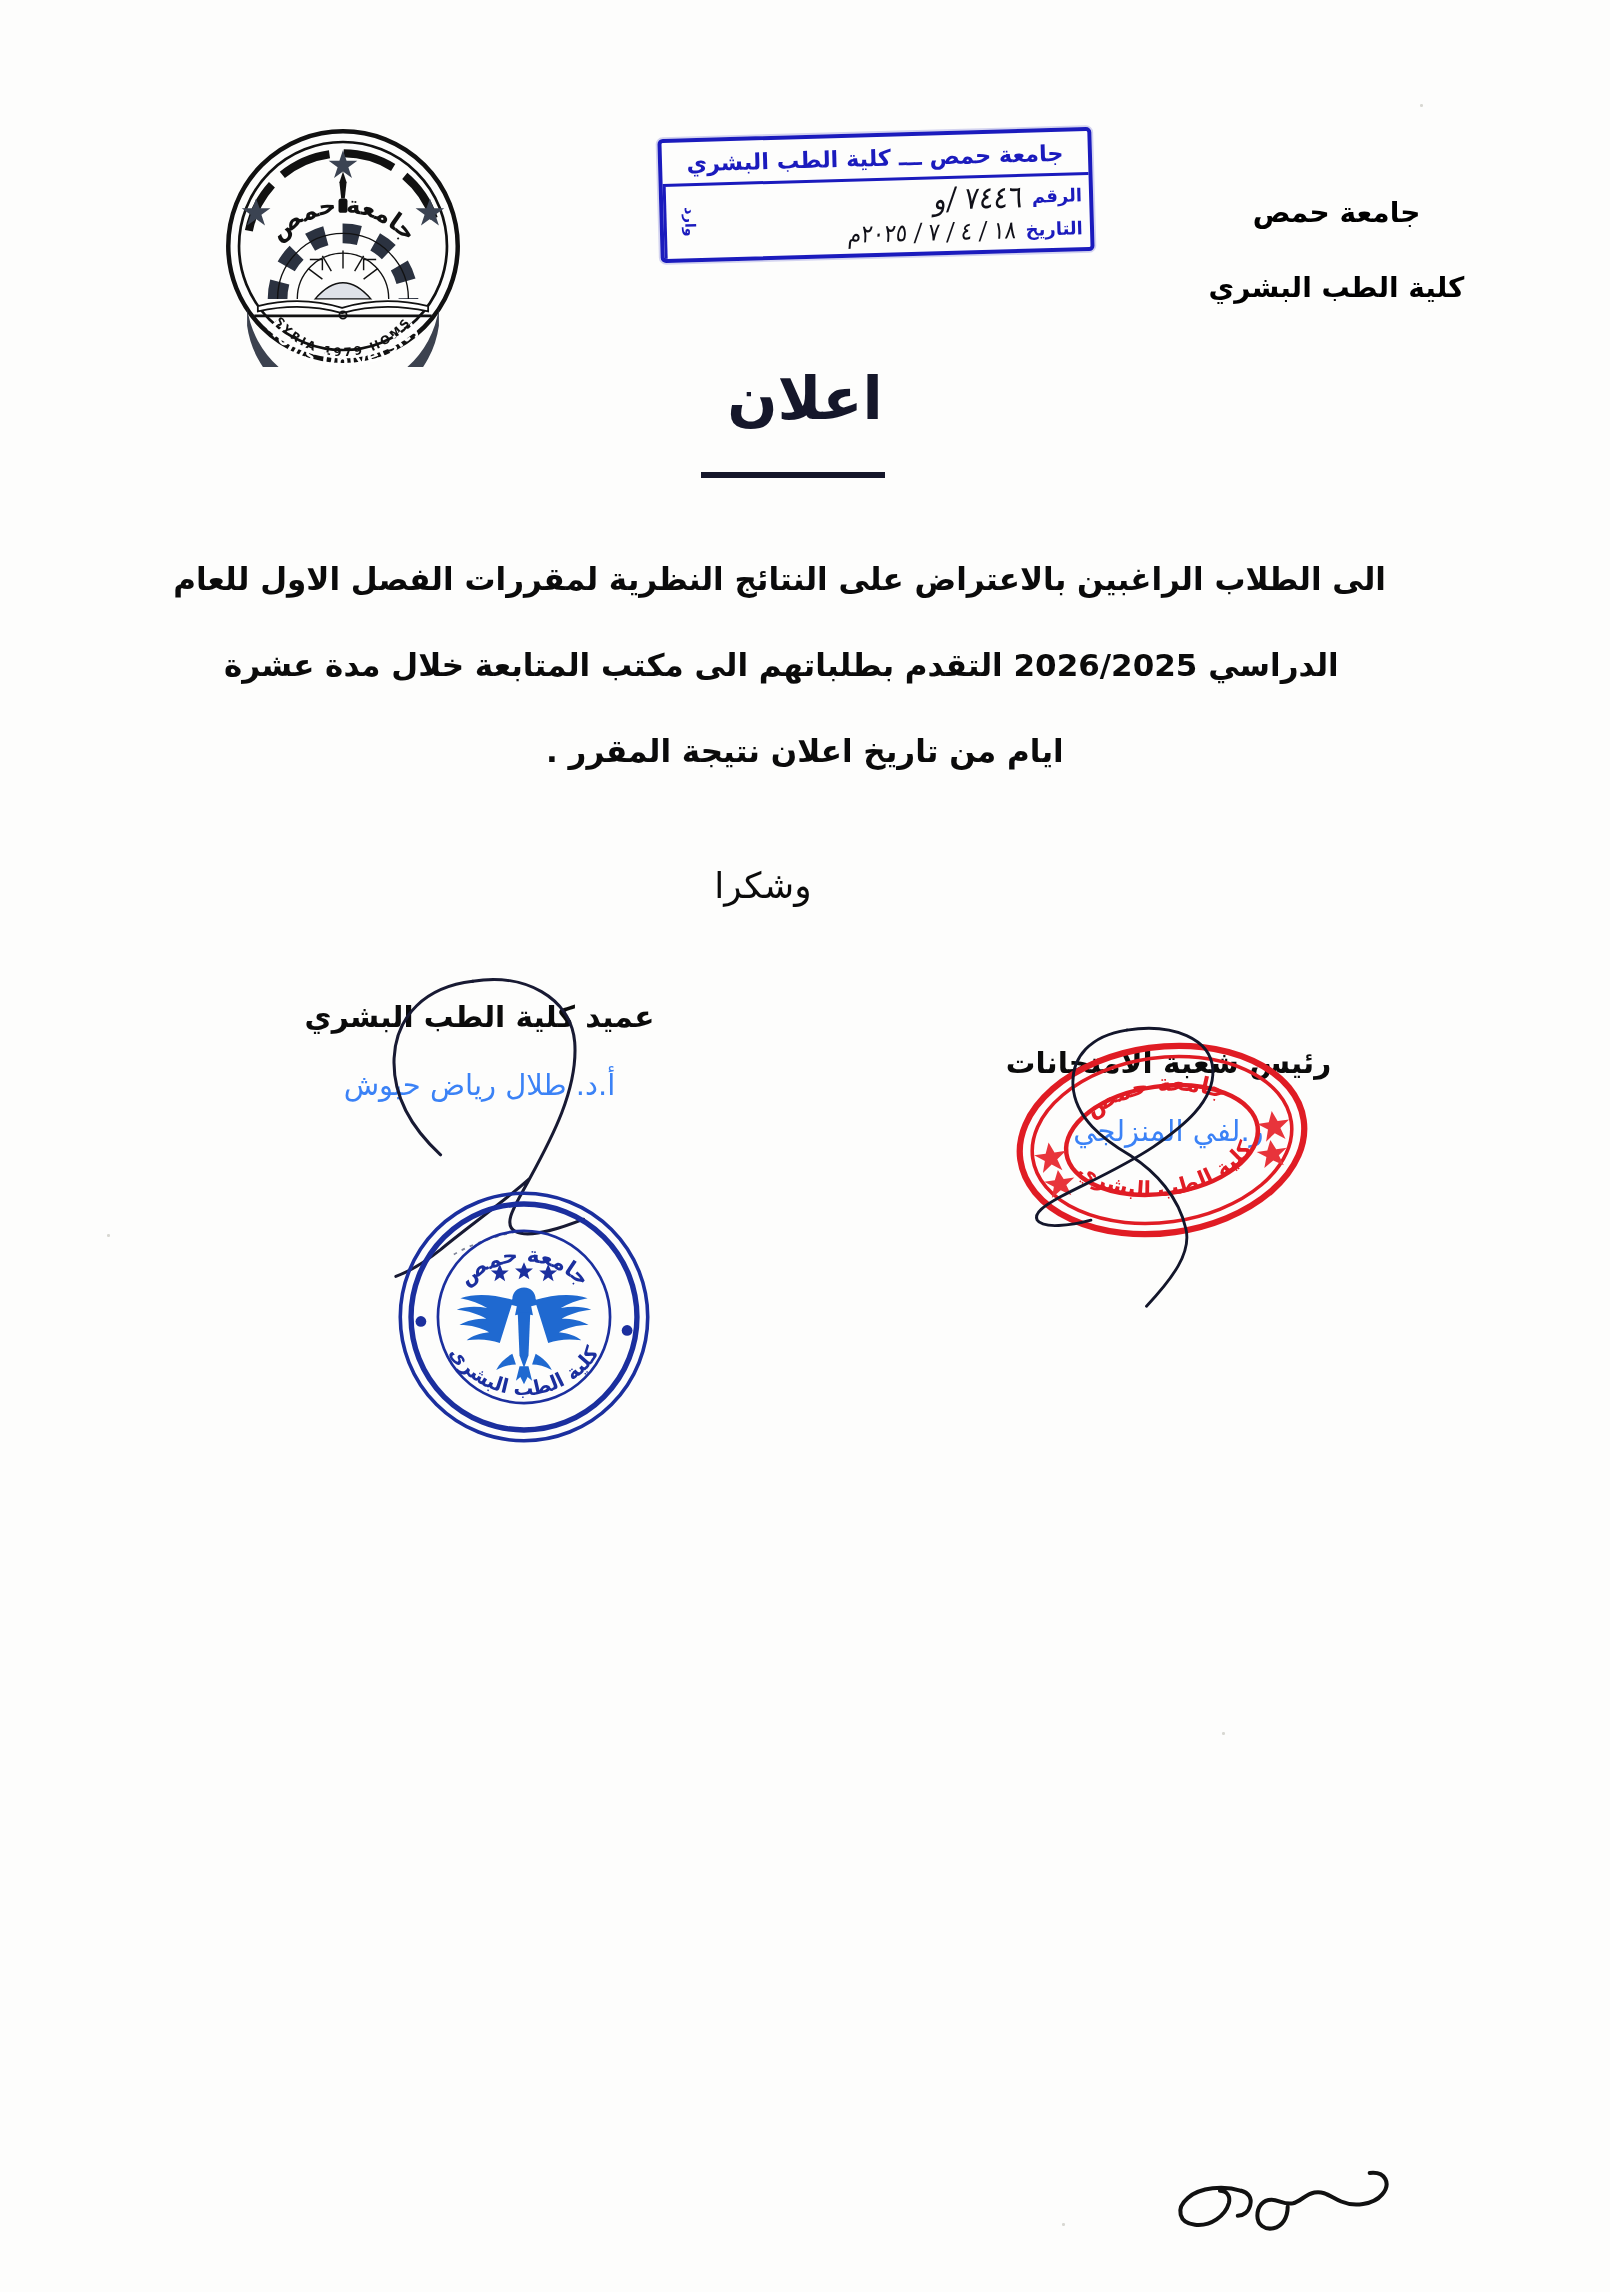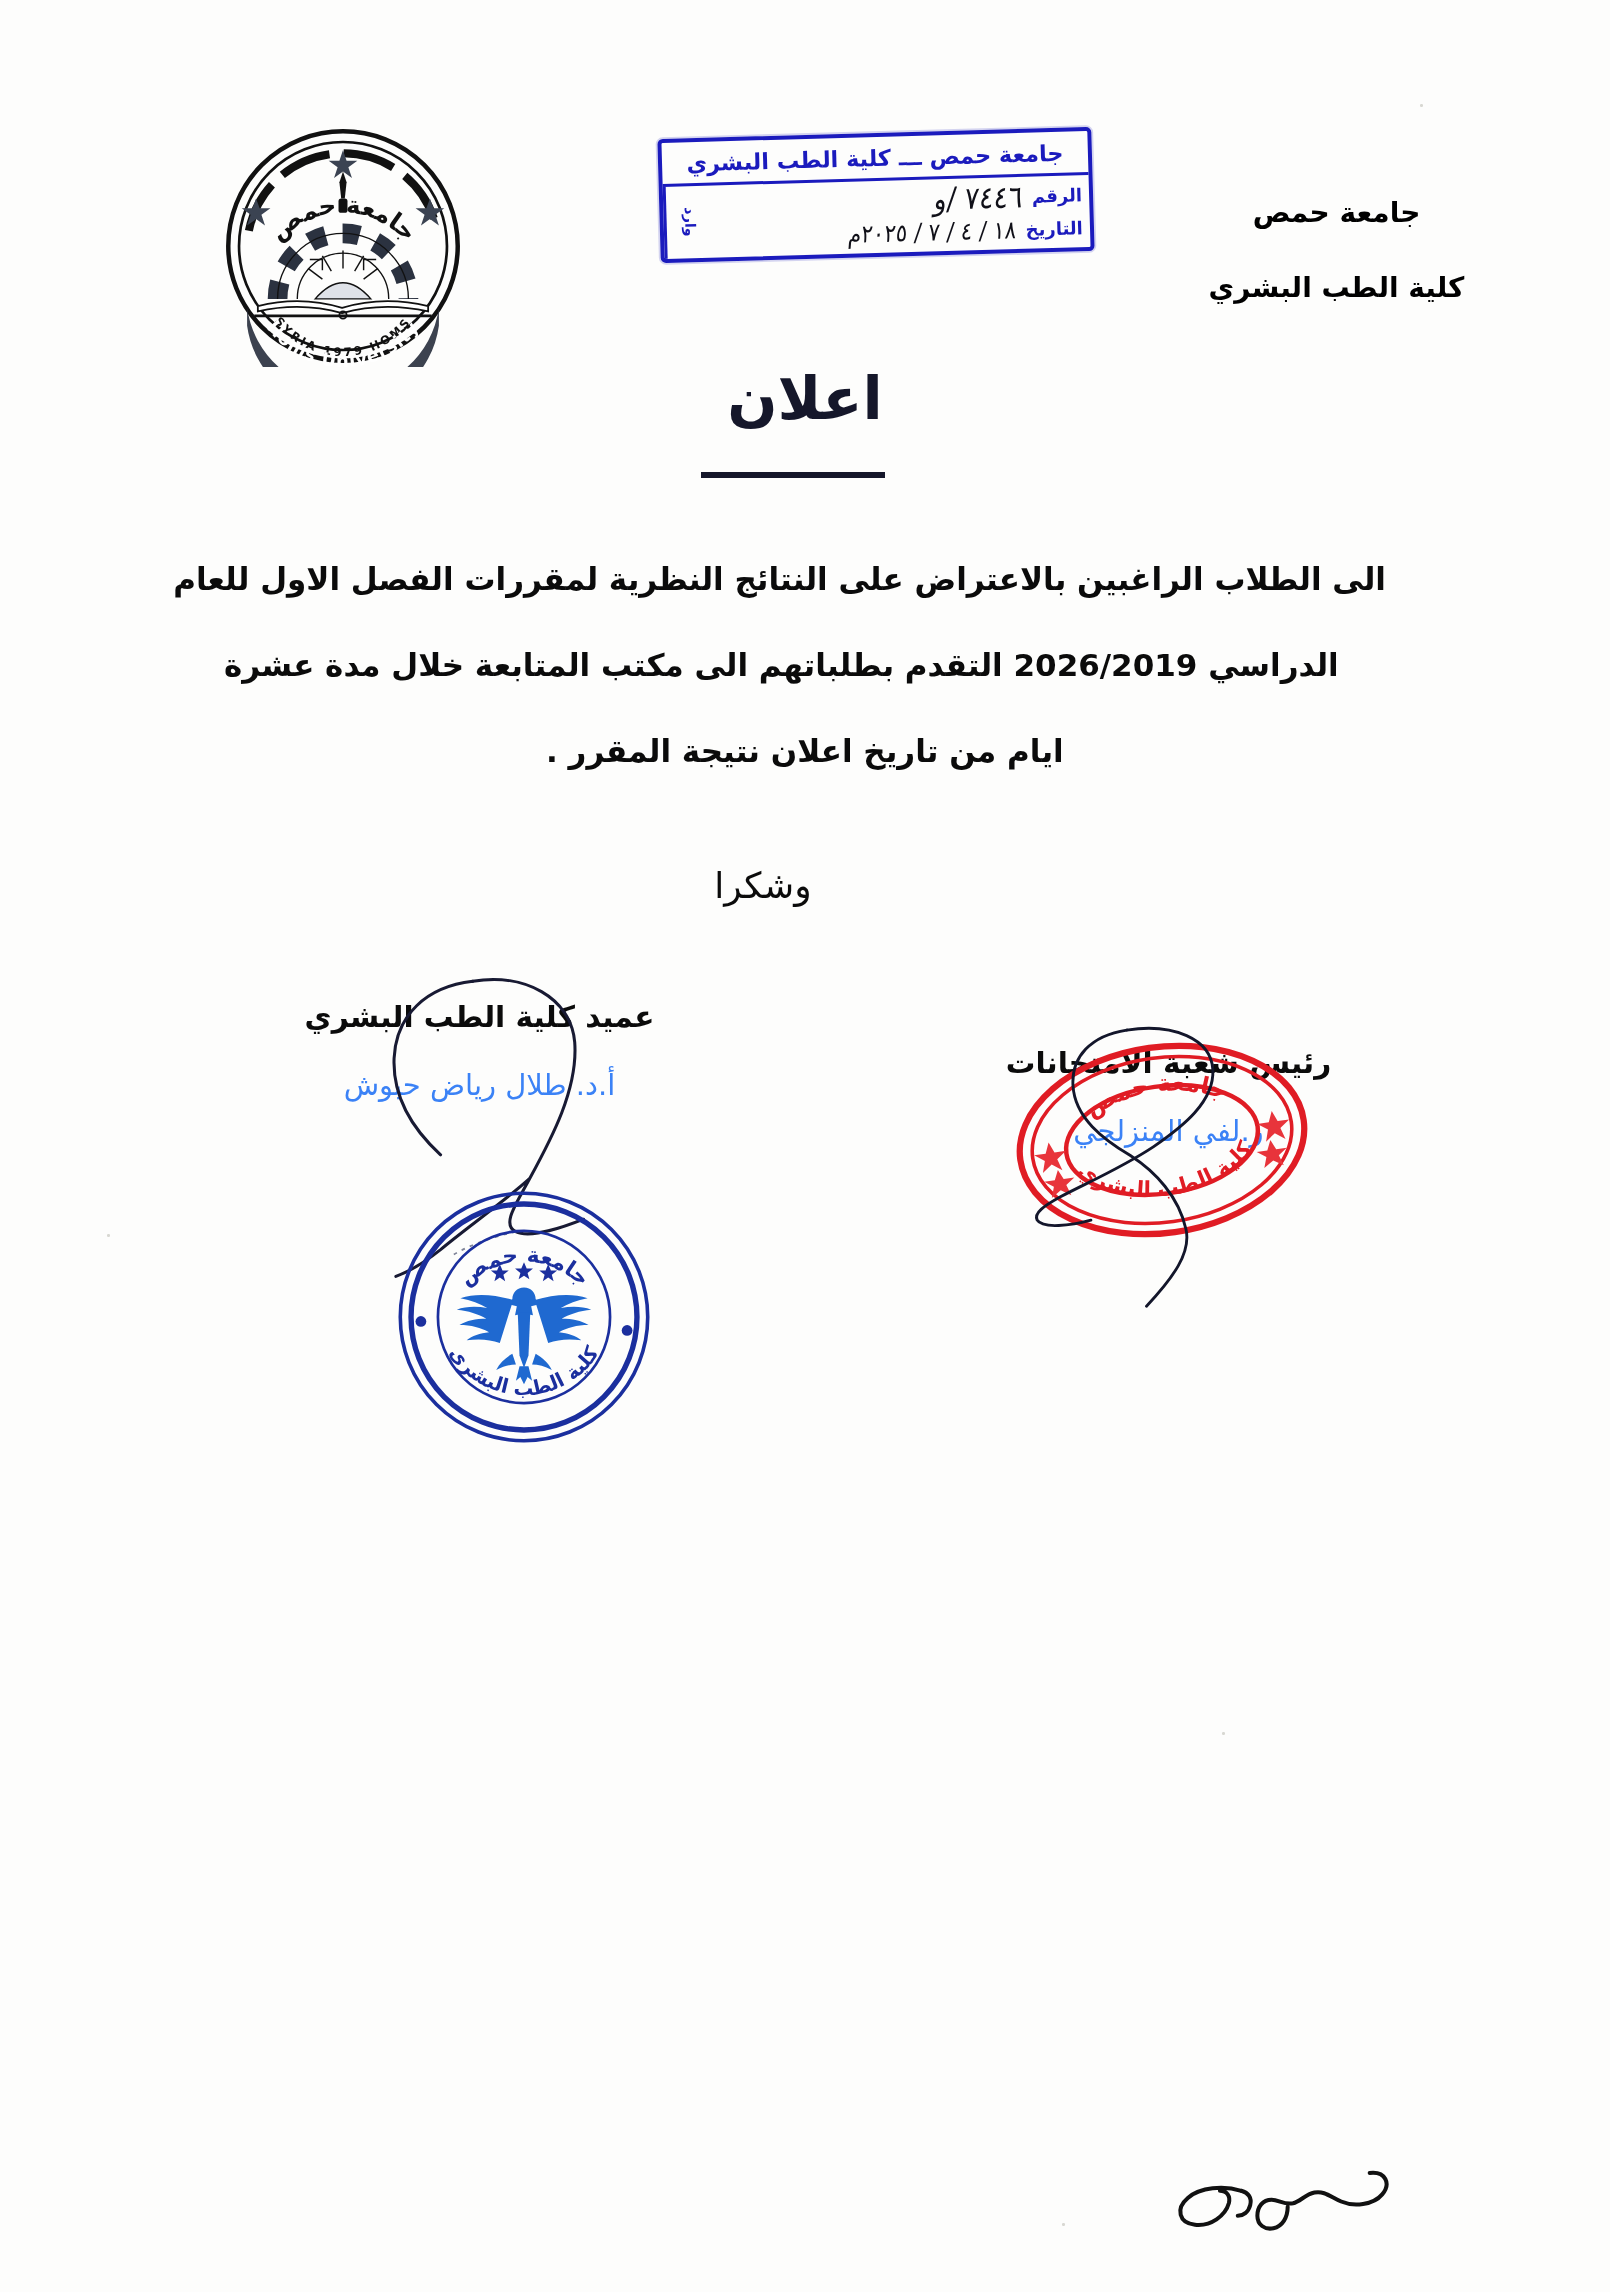--- a/index.html
+++ b/index.html
@@ -324,21 +324,21 @@
   <div class="org-block">
     <div class="org-line">جامعة حمص</div>
     <div class="org-line second">كلية الطب البشري</div>
   </div>
 
   <div class="doc-title">اعلان</div>
   <div class="title-rule"></div>
 
   <div class="body-block">
     <div class="body-line l1">الى الطلاب الراغبين بالاعتراض على النتائج النظرية لمقررات الفصل الاول   للعام</div>
-    <div class="body-line l2">الدراسي 2026/2019  التقدم بطلباتهم الى مكتب المتابعة خلال مدة عشرة</div>
+    <div class="body-line l2">الدراسي 2026/2025  التقدم بطلباتهم الى مكتب المتابعة خلال مدة عشرة</div>
     <div class="body-line l3">ايام من تاريخ اعلان نتيجة المقرر .</div>
   </div>
 
   <div class="thanks">وشكرا</div>
 
   <div class="sig sig-dean">
     <div class="sig-role">عميد كلية الطب البشري</div>
     <div class="sig-name">أ.د. طلال رياض حبوش</div>
   </div>
 

